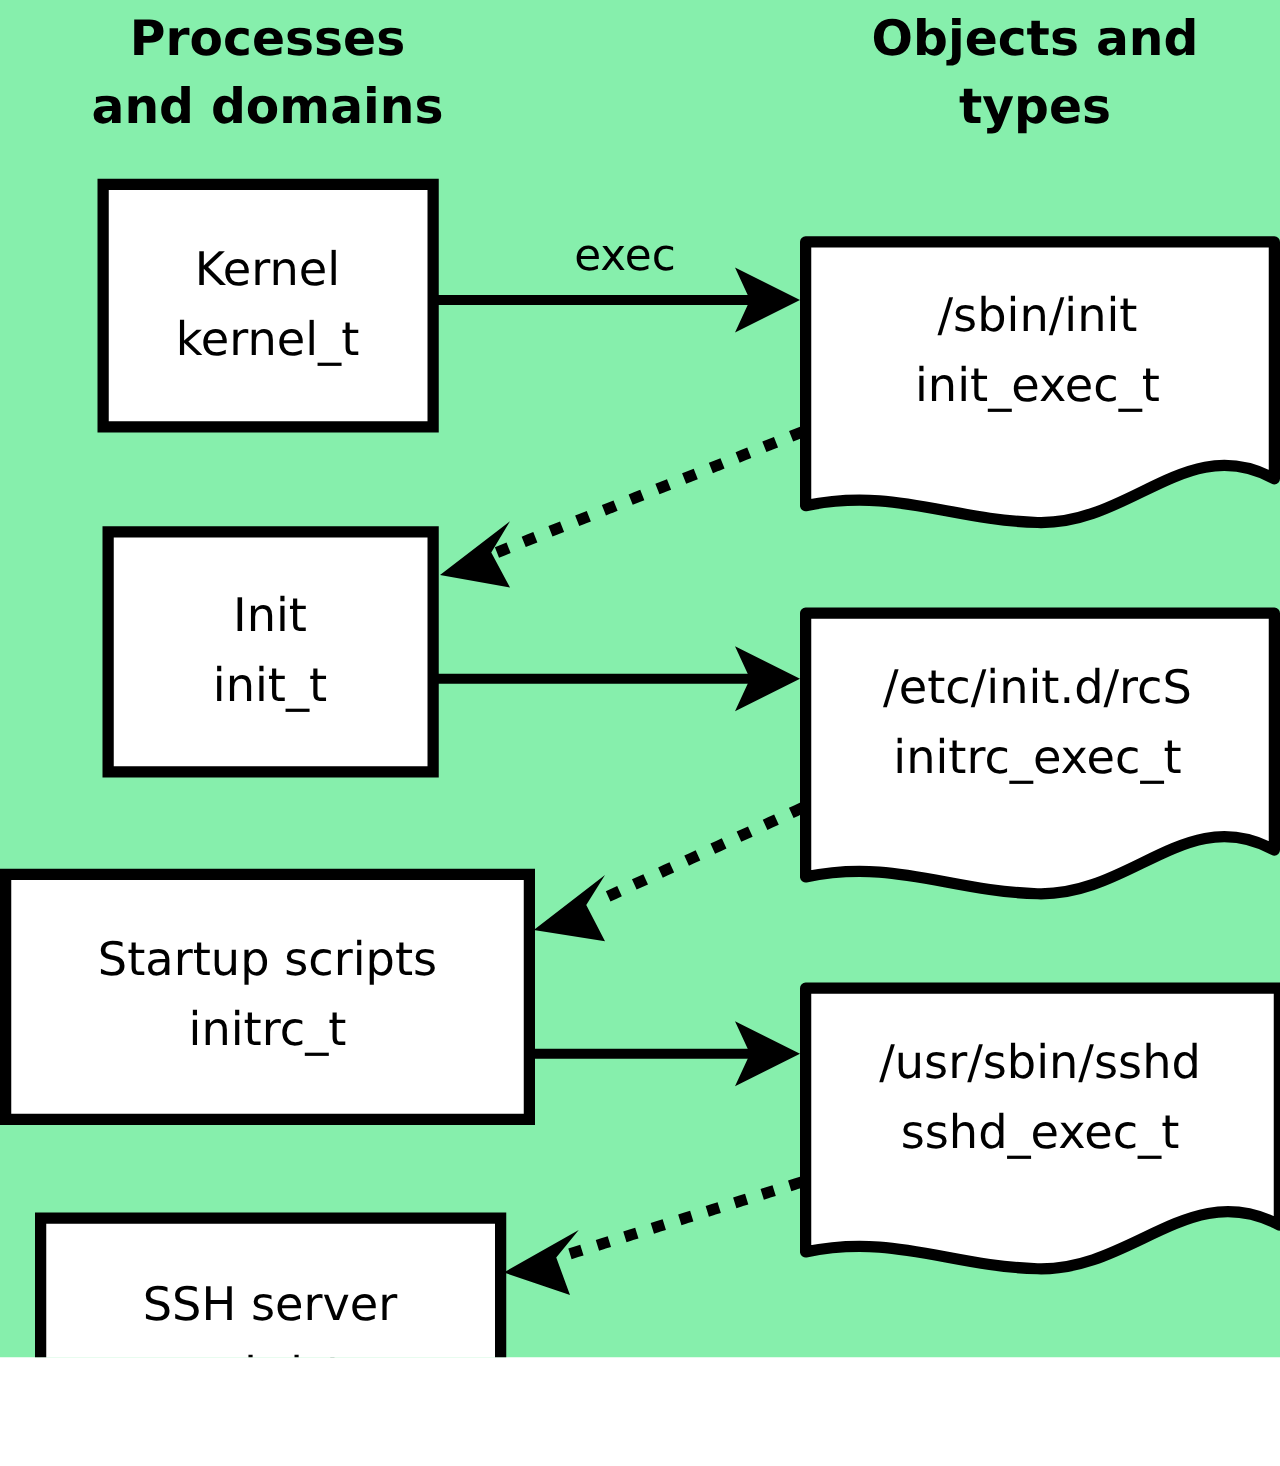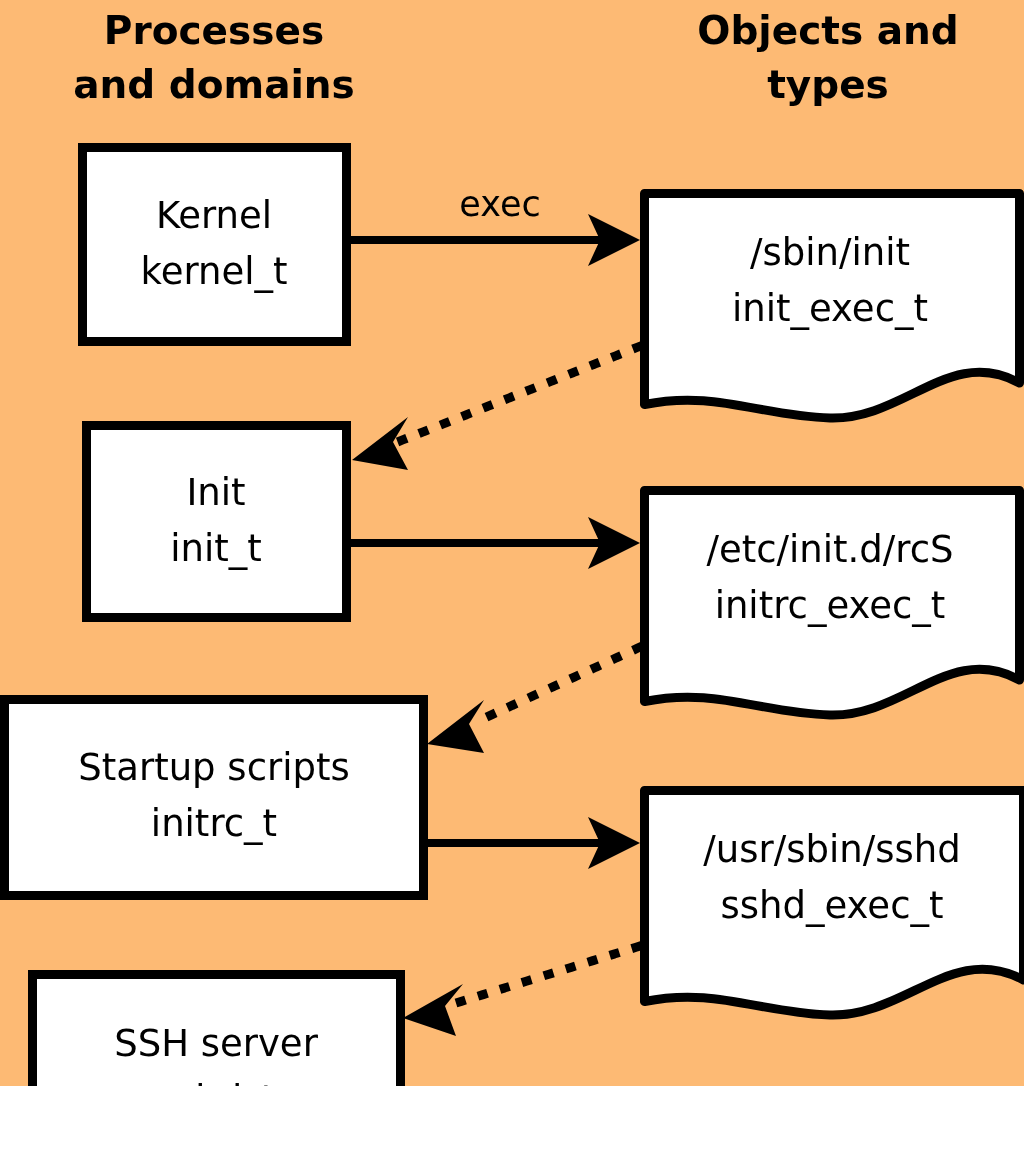--- a/index.html
+++ b/index.html
@@ -4,21 +4,21 @@
 <style>
   html, body {
     margin: 0;
     padding: 0;
     background: #ffffff;
   }
   #diagram-root {
     position: relative;
     width: 1024px;
     height: 1086px;
-    background: #fdba74;
+    background: #86efac;
     font-family: "DejaVu Sans", sans-serif;
     overflow: hidden;
   }
   svg#diagram-svg {
     display: block;
     width: 1024px;
     height: 1173px;
   }
   .col-header {
     font-family: "DejaVu Sans", sans-serif;

